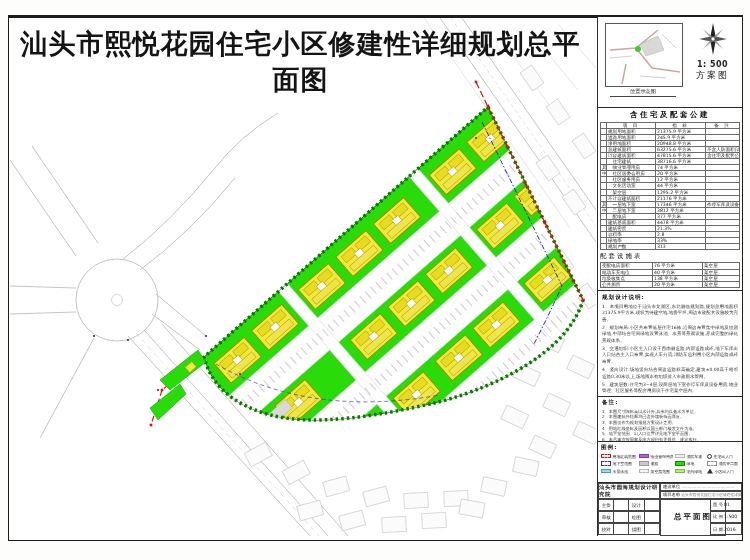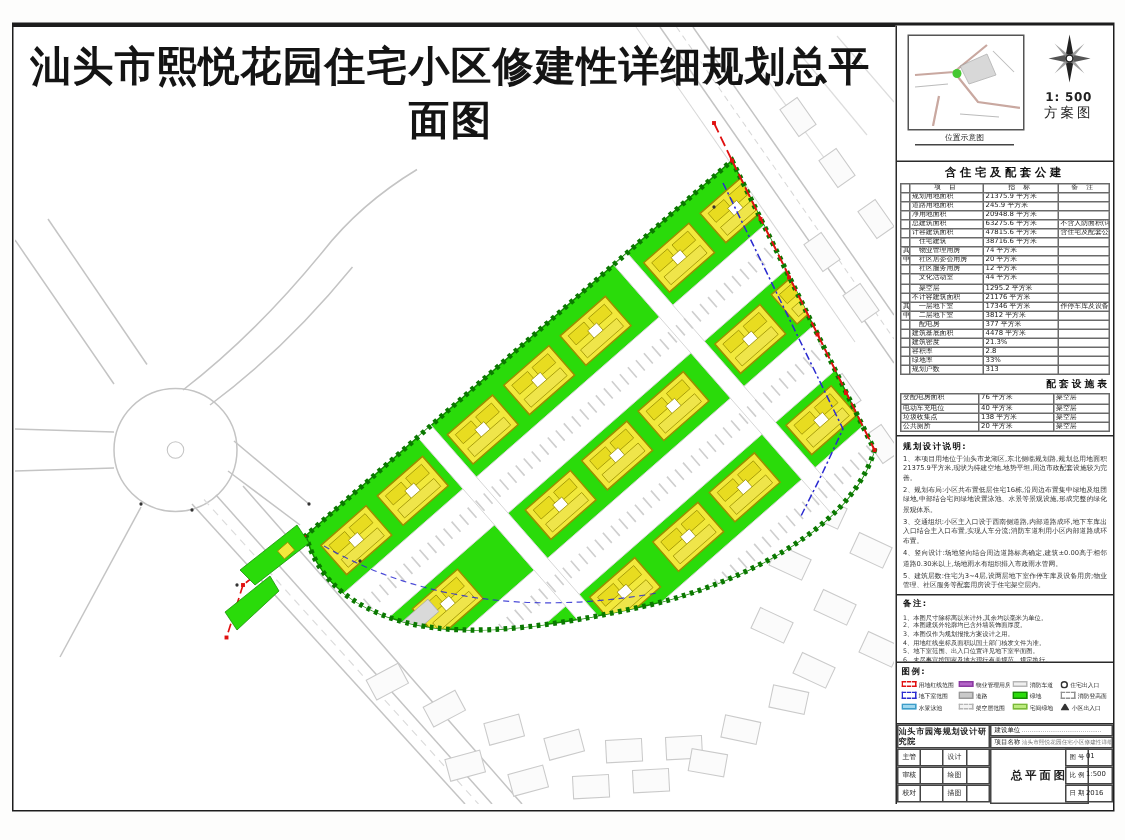--- a/index.html
+++ b/index.html
@@ -17,21 +17,21 @@
   .sec-loc{height:90px;display:flex;}
   .locbox{margin:6px 0 0 7px;width:76px;height:62px;border:0.8px solid #555;}
   .loccap{position:absolute;left:12px;top:71px;width:66px;text-align:center;font-size:5.2px;color:#222;
     border-bottom:1.5px double #444;padding-bottom:1px;}
   .compcol{flex:1;display:flex;flex-direction:column;align-items:center;padding-top:5px;}
   .scale-txt{font-size:8px;font-weight:bold;color:#222;margin-top:2px;letter-spacing:.5px;}
   .type-txt{font-size:9px;font-weight:normal;color:#222;letter-spacing:2px;}
   
   .sec-ind{padding:1px 2px 2px 2px;}
   .tbl-title{text-align:center;font-size:7.5px;font-weight:bold;letter-spacing:2.5px;color:#111;padding:1px 0 2px;}
-  .tbl-title2{text-align:right;font-size:6.5px;font-weight:bold;letter-spacing:2px;color:#111;padding:2px 0 1px;}
+  .tbl-title2{text-align:left;font-size:6.5px;font-weight:normal;letter-spacing:2px;color:#111;padding:2px 0 1px;}
   table.t{width:100%;border-collapse:collapse;table-layout:fixed;}
   table.t td,table.t th{border:0.6px solid #6a6a6a;font-size:4.6px;font-weight:normal;color:#222;
     padding:0 1px;height:5.1px;line-height:5.1px;overflow:hidden;white-space:nowrap;}
   table.t th{text-align:center;letter-spacing:2px;}
   td.g{text-align:center;padding:0;}
   td.n{font-size:3.8px;color:#555;}
   td.v{}
   
   .sec-notes{flex:1;padding:3px 4px;overflow:hidden;}
   .notes-h{font-size:5.6px;font-weight:bold;color:#111;margin-bottom:2px;letter-spacing:1px;}

